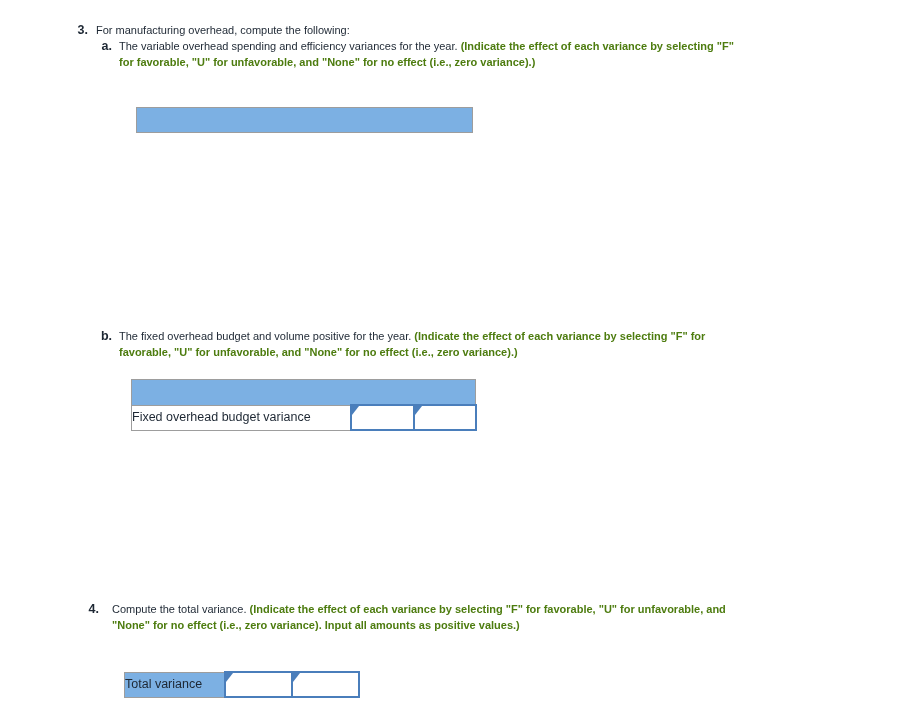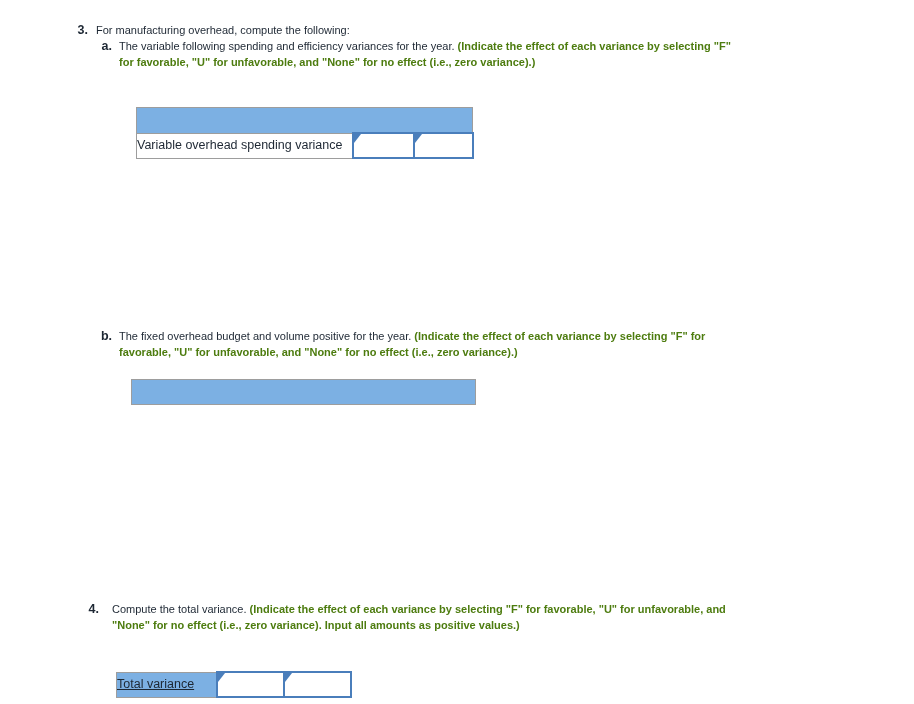--- a/index.html
+++ b/index.html
@@ -138,83 +138,83 @@
   #table-variable-overhead col.c-amt   { width: 61px; }
   #table-variable-overhead col.c-eff   { width: 59px; }
 
   
   #table-fixed-overhead { left: 131px; top: 379px; width: 344px; }
   #table-fixed-overhead col.c-label { width: 219px; }
   #table-fixed-overhead col.c-amt   { width: 63px; }
   #table-fixed-overhead col.c-eff   { width: 62px; }
 
   
-  #table-total-variance { left: 116px; top: 671px; width: 234px; text-decoration: underline; }
+  #table-total-variance { left: 124px; top: 671px; width: 234px; }
   #table-total-variance col.c-label { width: 100px; }
   #table-total-variance col.c-amt   { width: 67px; }
   #table-total-variance col.c-eff   { width: 67px; }
 </style>
 </head>
 <body>
 
 <div class="question" id="q3">
   <div class="q-num">3.</div>
   <div class="q-body">
     <span>For manufacturing overhead, compute the following:</span>
   </div>
 </div>
 
 <div class="question" id="q3a">
   <div class="q-num">a.</div>
   <div class="q-body">
-    <span>The variable following spending and efficiency variances for the year. </span><span class="q-red">(Indicate the effect of each variance by selecting "F" for favorable, "U" for unfavorable, and "None" for no effect (i.e., zero variance).)</span>
+    <span>The variable overhead spending and efficiency variances for the year. </span><span class="q-red">(Indicate the effect of each variance by selecting "F" for favorable, "U" for unfavorable, and "None" for no effect (i.e., zero variance).)</span>
   </div>
 </div>
 
 <table class="vtable" id="table-variable-overhead">
   <colgroup>
     <col class="c-label">
       <col class="c-amt">
       <col class="c-eff">
   </colgroup>
   <tbody>
     <tr>
       <td class="hdr-cell" colspan="3"></td>
     </tr>
-    <tr>
-      <td class="label-cell">Variable overhead spending variance</td>
-      <td class="input-cell">
-        <span class="flag"></span>
-        <input type="text" placeholder="" style="">
-      </td>
-      <td class="input-cell">
-        <span class="flag"></span>
-        <input type="text" placeholder="" style="">
-      </td>
-    </tr>
   </tbody>
 </table>
 
 <div class="question" id="q3b">
   <div class="q-num">b.</div>
   <div class="q-body">
     <span>The fixed overhead budget and volume positive for the year. </span><span class="q-red">(Indicate the effect of each variance by selecting "F" for favorable, "U" for unfavorable, and "None" for no effect (i.e., zero variance).)</span>
   </div>
 </div>
 
 <table class="vtable" id="table-fixed-overhead">
   <colgroup>
     <col class="c-label">
       <col class="c-amt">
       <col class="c-eff">
   </colgroup>
   <tbody>
     <tr>
       <td class="hdr-cell" colspan="3"></td>
     </tr>
+    <tr>
+      <td class="label-cell">Fixed overhead budget variance</td>
+      <td class="input-cell">
+        <span class="flag"></span>
+        <input type="text" placeholder="" style="">
+      </td>
+      <td class="input-cell">
+        <span class="flag"></span>
+        <input type="text" placeholder="" style="">
+      </td>
+    </tr>
   </tbody>
 </table>
 
 <div class="question" id="q4">
   <div class="q-num">4.</div>
   <div class="q-body">
     <span>Compute the total variance. </span><span class="q-red">(Indicate the effect of each variance by selecting "F" for favorable, "U" for unfavorable, and "None" for no effect (i.e., zero variance). Input all amounts as positive values.)</span>
   </div>
 </div>
 

